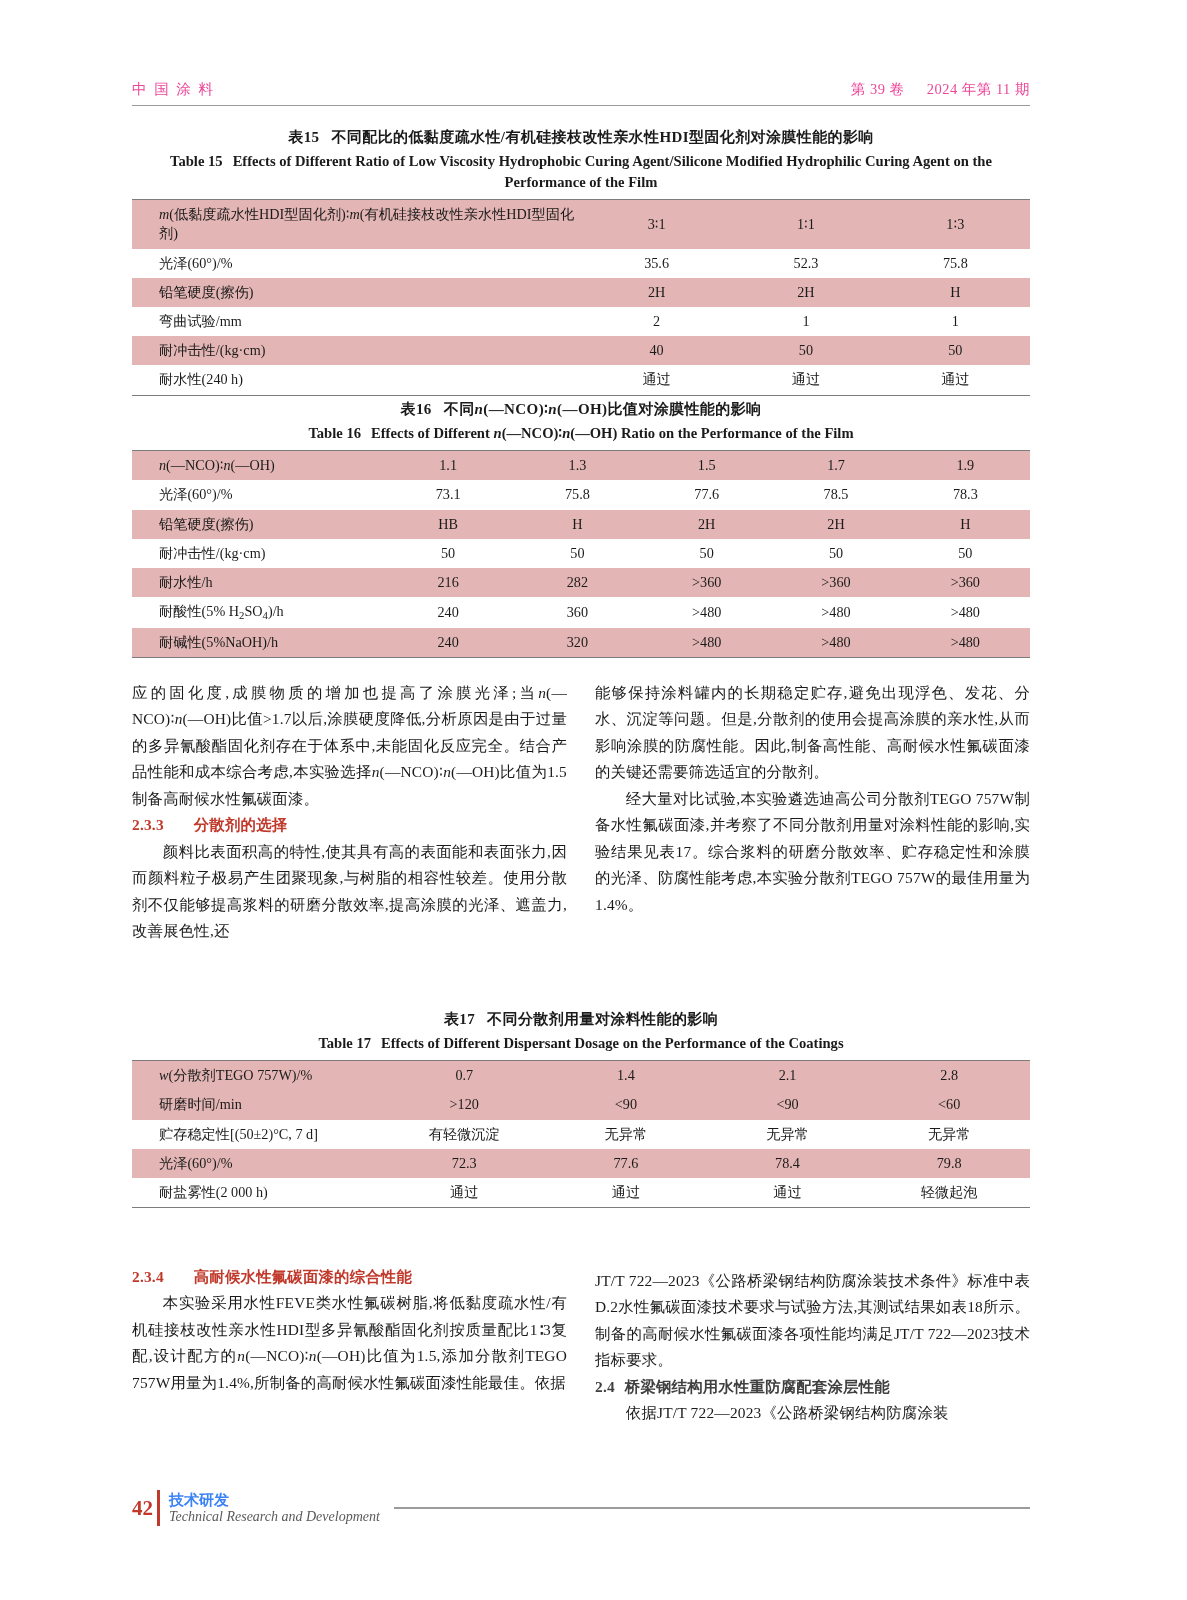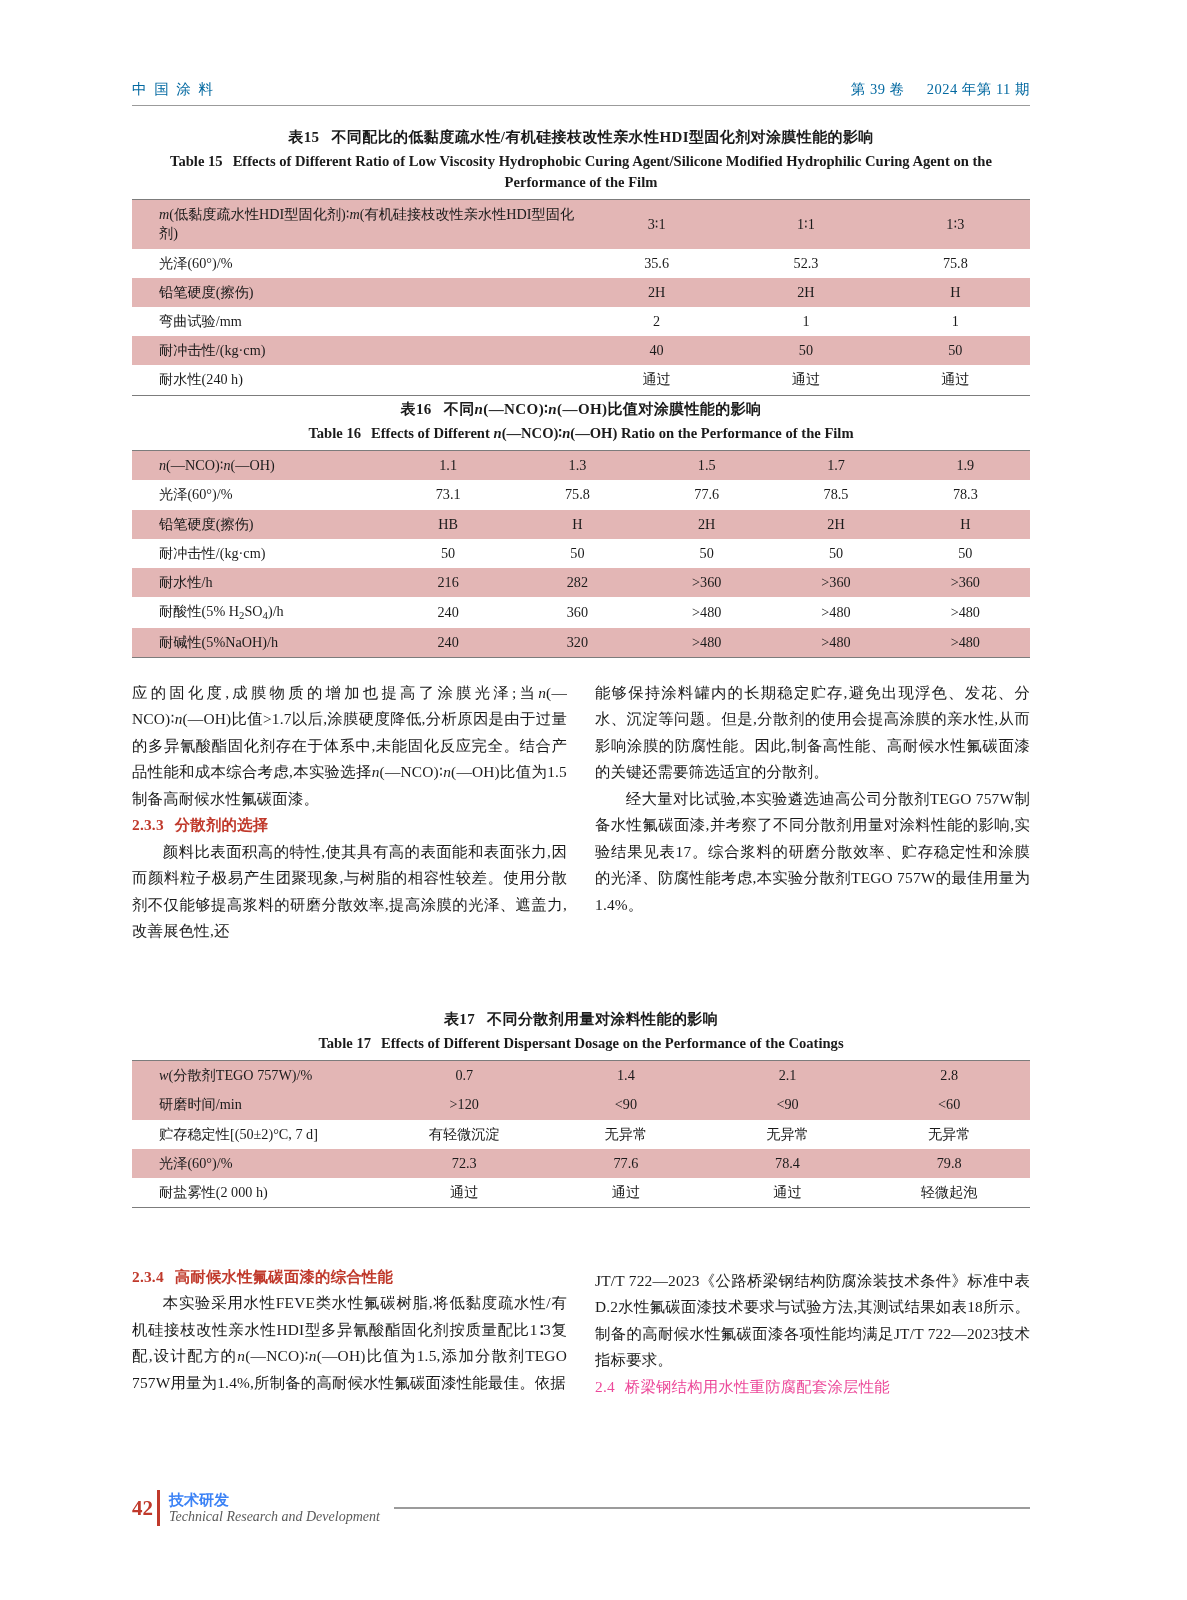--- a/index.html
+++ b/index.html
@@ -21,21 +21,21 @@
   }
   
   .runhead {
     position: absolute;
     left: 132px; top: 80px;
     width: 898px;
     display: flex;
     justify-content: space-between;
     align-items: flex-start;
     font-size: 14.5px;
-    color: #0369a1;
+    color: #ec4899;
     padding-bottom: 6px;
     border-bottom: 1.6px solid #9b9b9b;
   }
   .runhead .left { letter-spacing: 2px; font-family: "Liberation Serif", serif; }
   .runhead .right { letter-spacing: 0.5px; }
   .runhead .right span { margin-left: 18px; }
 
   
   .tblock { position: absolute; left: 132px; width: 898px; }
   .tcap-cn {
@@ -85,24 +85,24 @@
     text-align: justify;
     letter-spacing: 0.2px;
   }
   .col p { margin: 0; }
   .col p.ind { text-indent: 2em; }
   .hd {
     color: #c0392b;
     font-weight: bold;
     margin: 2px 0 0 0;
   }
-  .hd .n { margin-right: 11px; }
+  .hd .n { margin-right: 30px; }
   .hd2 {
-    color: #ec4899;
-    font-weight: normal;
+    color: #404040;
+    font-weight: bold;
   }
   .hd2 .n { margin-right: 10px; }
 
   
   .footer {
     position: absolute;
     left: 132px; top: 1490px;
     width: 898px;
     display: flex;
     align-items: center;
@@ -336,20 +336,21 @@
       <span class="n">2.3.4</span><span>高耐候水性氟碳面漆的综合性能</span>
     </p>
     <p class="ind">本实验采用水性FEVE类水性氟碳树脂,将低黏度疏水性/有机硅接枝改性亲水性HDI型多异氰酸酯固化剂按质量配比1∶3复配,设计配方的<i>n</i>(—NCO)∶<i>n</i>(—OH)比值为1.5,添加分散剂TEGO 757W用量为1.4%,所制备的高耐候水性氟碳面漆性能最佳。依据</p>
   </div>
 
   <div class="col" style="left:595px; top:1268px;">
     <p>JT/T 722—2023《公路桥梁钢结构防腐涂装技术条件》标准中表D.2水性氟碳面漆技术要求与试验方法,其测试结果如表18所示。制备的高耐候水性氟碳面漆各项性能均满足JT/T 722—2023技术指标要求。</p>
     <p class="hd2">
       <span class="n">2.4</span><span>桥梁钢结构用水性重防腐配套涂层性能</span>
     </p>
+    <p class="ind">依据JT/T 722—2023《公路桥梁钢结构防腐涂装</p>
   </div>
 
   <div class="footer">
     <div class="pg">42</div>
     <div class="bar"></div>
     <div>
       <div class="ftxt-cn">技术研发</div>
       <div class="ftxt-en">Technical Research and Development</div>
     </div>
     <div class="rule"></div>

